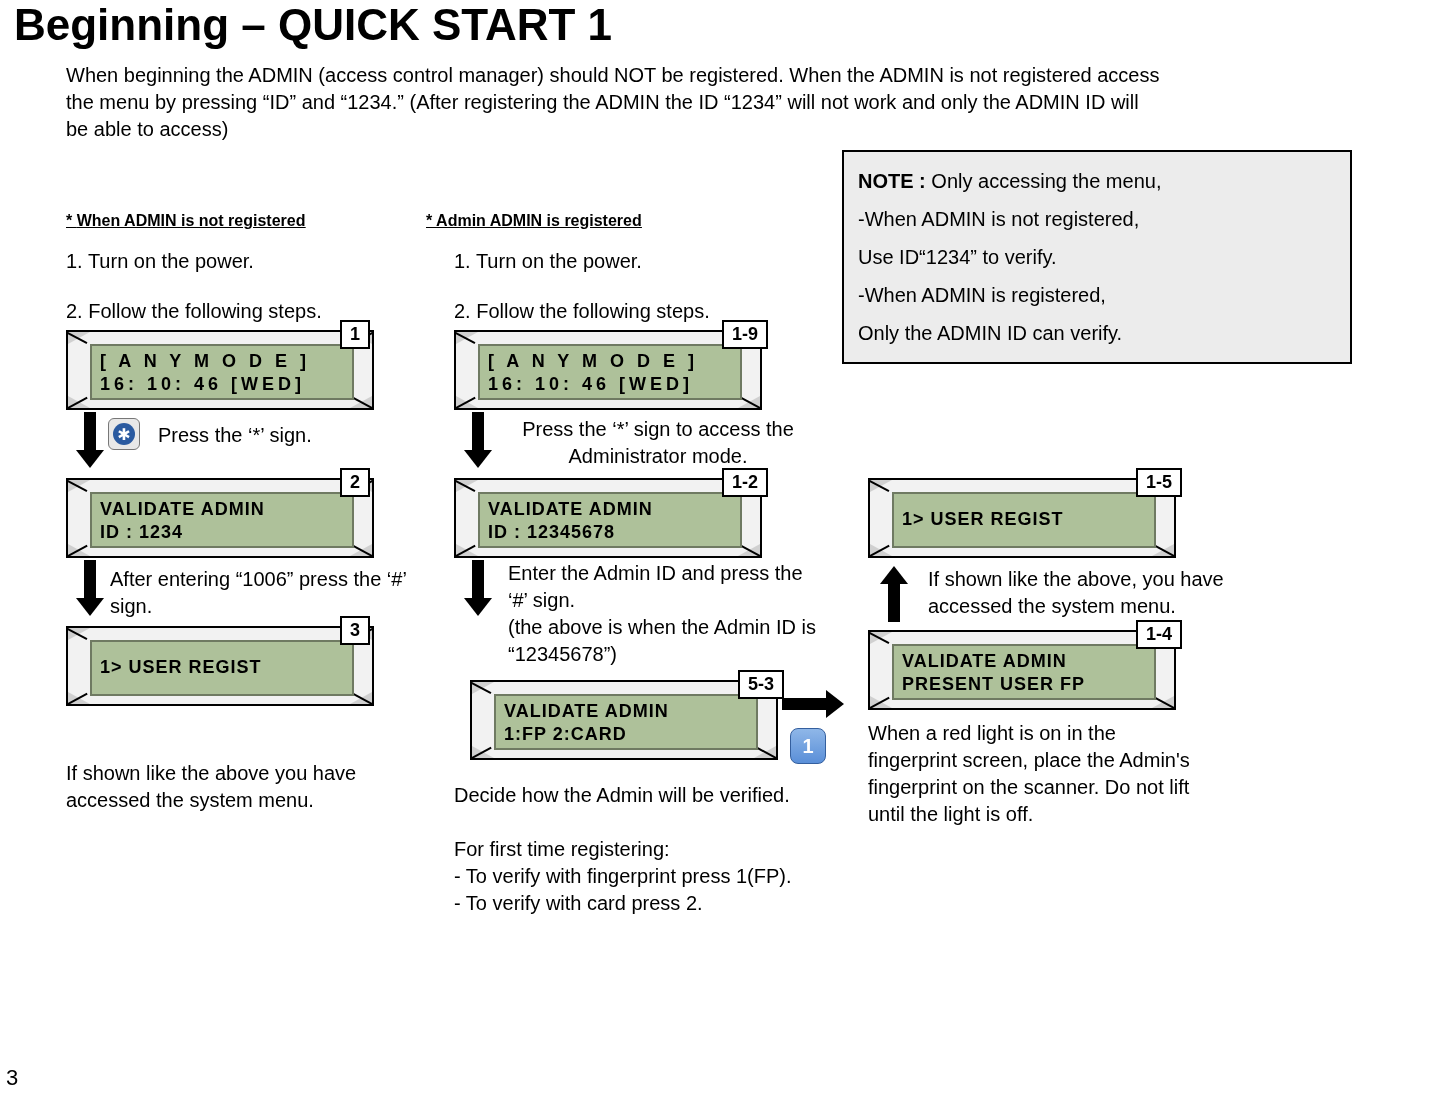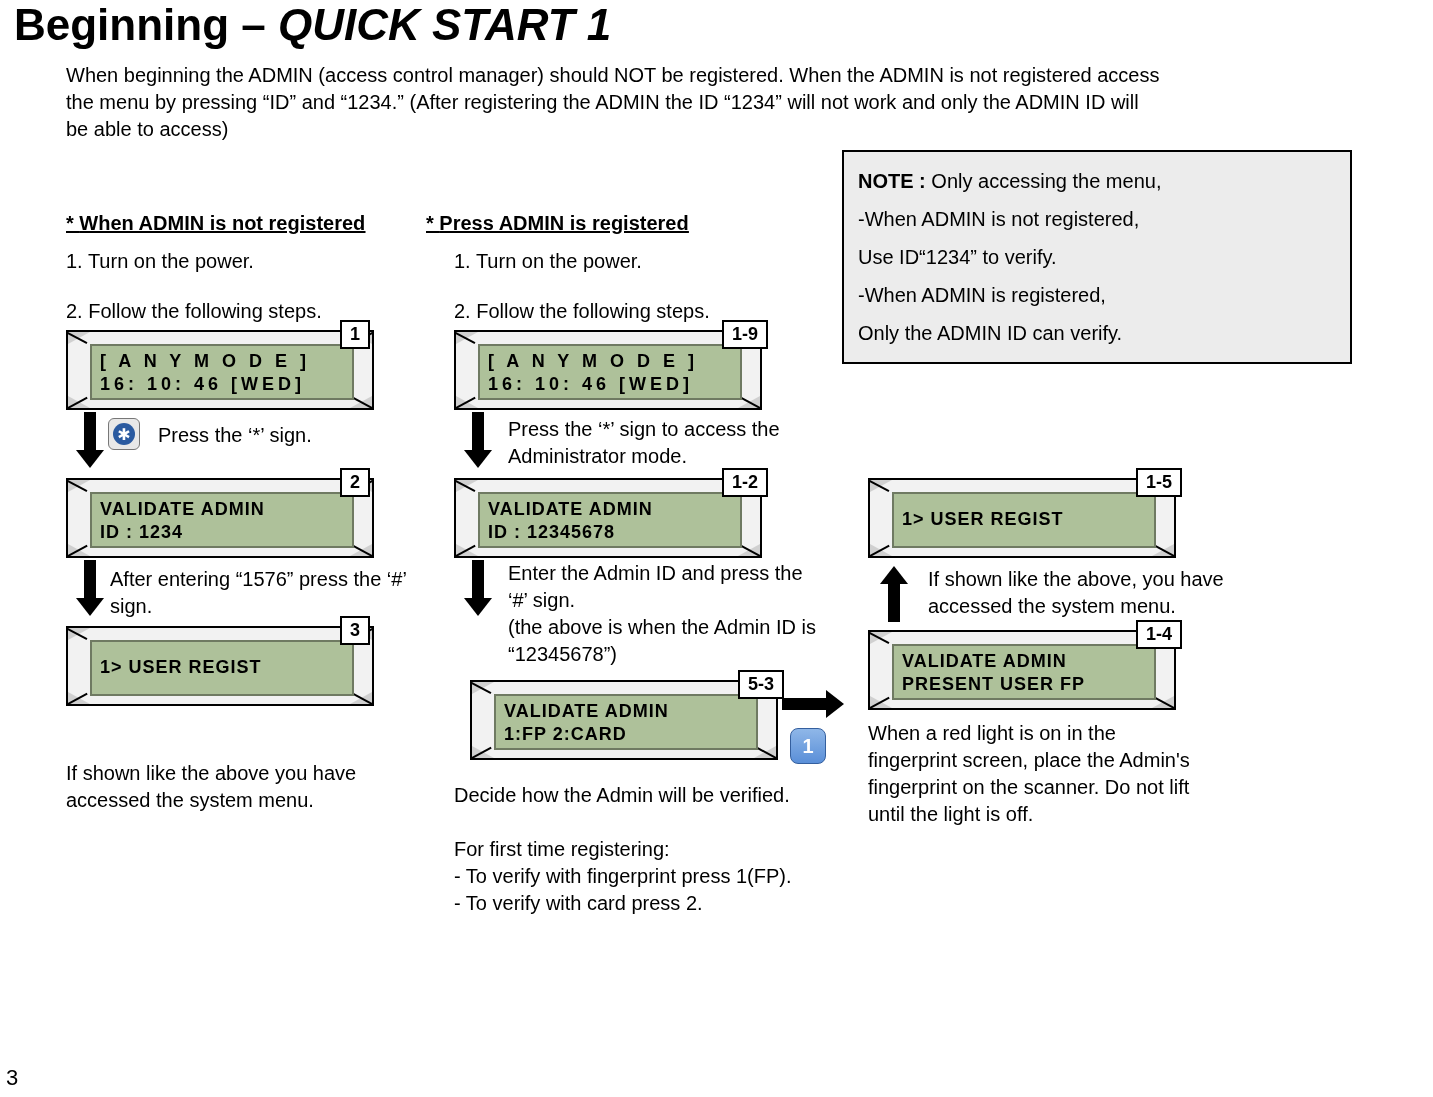--- a/index.html
+++ b/index.html
@@ -7,24 +7,24 @@
     font-family: Arial, Helvetica, sans-serif;
     font-size: 20px;
     color: #000;
     margin: 0;
     padding: 0;
     width: 1433px;
     background: #fff;
   }
   .page { position: relative; width: 1433px; height: 1097px; }
   .title { position: absolute; left: 14px; top: 0; font-size: 44px; font-weight: bold; }
-  .title .italic { font-style: italic; }
+  .title .italic { }
   .intro { position: absolute; left: 66px; top: 62px; width: 1100px; line-height: 1.4; }
   .howto { position: absolute; left: 66px; top: 180px; font-size: 24px; }
-  .colhead { font-weight: bold; text-decoration: underline; font-size: 20px; }
+  .colhead { font-weight: bold; text-decoration: underline; font-size: 16px; }
   .colA { position: absolute; left: 66px; top: 212px; font-weight: bold; }
   .colB { position: absolute; left: 426px; top: 212px; font-weight: bold; }
 
   .txt { position: absolute; line-height: 1.35; }
 
   
   .device {
     position: absolute;
     width: 308px; height: 80px;
     background: #f2f2f2;
@@ -112,21 +112,21 @@
 <div class="page">
 
   <div class="title">
     <span>Beginning – </span><span class="italic">QUICK START 1</span>
   </div>
 
   <div class="intro txt">When beginning the ADMIN (access control manager) should NOT be registered. When the ADMIN is not registered access the menu by pressing “ID” and “1234.” (After registering the ADMIN the ID “1234” will not work and only the ADMIN ID will be able to access)</div>
 
 
   <div class="colA colhead"><span style="text-decoration: none;">* </span><span style="text-decoration: underline;">When ADMIN is not registered</span></div>
-  <div class="colB colhead"><span style="text-decoration: none;">* </span><span style="text-decoration: underline;">Press ADMIN is registered</span></div>
+  <div class="colB colhead"><span style="text-decoration: none;">* </span><span style="text-decoration: underline;">Admin ADMIN is registered</span></div>
 
   <div class="txt" style="left:66px; top:248px;">1. Turn on the power.</div>
   <div class="txt" style="left:66px; top:298px;">2. Follow the following steps.</div>
 
   <div class="device" style="left:66px; top:330px;">
     <div class="corner tl"></div>
       <div class="corner tr"></div>
       <div class="corner bl"></div>
       <div class="corner br"></div>
     <div class="edge-line dln-tl"></div>
@@ -162,21 +162,21 @@
       <div class="l1">VALIDATE ADMIN</div>
       <div class="l2">ID :  1234</div>
     </div>
   </div>
   <div class="stepnum" style="left:340px; top:468px;">2</div>
 
   <div class="arrow-down" style="left:80px; top:560px;">
     <div class="shaft"></div>
       <div class="head"></div>
   </div>
-  <div class="txt" style="left:110px; top:566px; width:300px;">After entering “1576” press the ‘#’ sign.</div>
+  <div class="txt" style="left:110px; top:566px; width:300px;">After entering “1006” press the ‘#’ sign.</div>
 
   <div class="device" style="left:66px; top:626px;">
     <div class="corner tl"></div>
       <div class="corner tr"></div>
       <div class="corner bl"></div>
       <div class="corner br"></div>
     <div class="edge-line dln-tl"></div>
       <div class="edge-line dln-tr"></div>
       <div class="edge-line dln-bl"></div>
       <div class="edge-line dln-br"></div>
@@ -204,21 +204,21 @@
       <div class="l1 spaced">[ A N Y   M O D E ]</div>
       <div class="l2 spaced">16: 10: 46 [WED]</div>
     </div>
   </div>
   <div class="stepnum" style="left:722px; top:320px;">1-9</div>
 
   <div class="arrow-down" style="left:468px; top:412px;">
     <div class="shaft"></div>
       <div class="head"></div>
   </div>
-  <div class="txt" style="left:508px; top:416px; width:300px;">Press the ‘*’ sign to access the Administrator mode.</div>
+  <div class="txt" style="left:508px; top:416px; width:300px;text-align:center;">Press the ‘*’ sign to access the Administrator mode.</div>
 
   <div class="device" style="left:454px; top:478px;">
     <div class="corner tl"></div>
       <div class="corner tr"></div>
       <div class="corner bl"></div>
       <div class="corner br"></div>
     <div class="edge-line dln-tl"></div>
       <div class="edge-line dln-tr"></div>
       <div class="edge-line dln-bl"></div>
       <div class="edge-line dln-br"></div>

